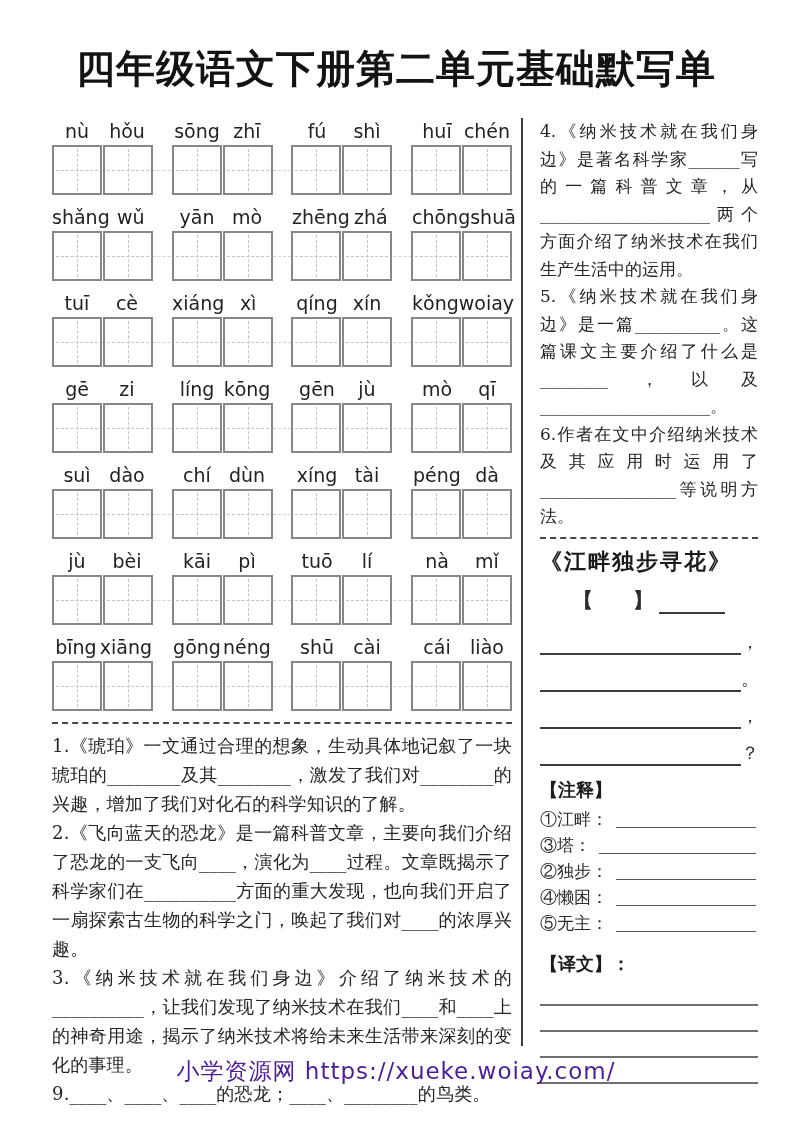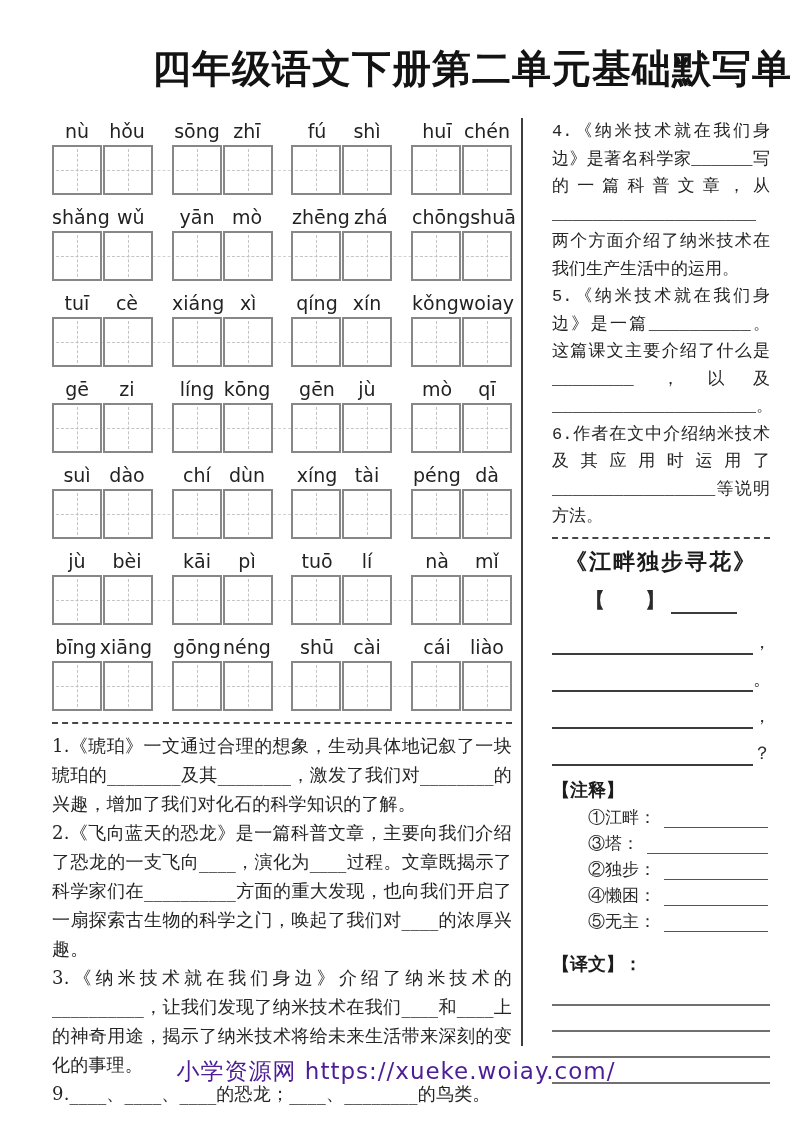--- a/index.html
+++ b/index.html
@@ -3,29 +3,29 @@
 <meta charset="utf-8">
 <style>
   html,body { margin:0; padding:0; background:#ffffff; }
   #page {
     position:relative; width:792px; height:1122px; margin:0 auto;
     background:#ffffff; color:#2b2b2b; overflow:hidden;
     font-family:"DejaVu Serif", serif;
   }
   .title {
     position:absolute; top:42px; left:0; width:100%;
-    text-align:right; font-size:39px; font-weight:700;
+    text-align:center; font-size:39px; font-weight:700;
     letter-spacing:1px; color:#131313;
   }
   .left-col  { position:absolute; left:52px;  top:120px; width:460px; }
   .col-divider {
     position:absolute; left:521px; top:118px; height:928px; width:0;
     border-left:2px solid #3d3d3d;
   }
-  .right-col { position:absolute; left:552px; top:118px; width:218px;font-family:Liberation Mono, monospace; }
+  .right-col { position:absolute; left:540px; top:118px; width:218px; }
 
   
   .word-row  { margin-bottom:11px; }
   .pinyin-row {
     display:flex; justify-content:space-between;
     font-family:"DejaVu Sans", sans-serif; font-size:19px;
     color:#222; margin-bottom:3px;
   }
   .pinyin-pair { width:100px; display:flex; }
   .syll { flex:1; text-align:center; white-space:nowrap; }
@@ -57,37 +57,37 @@
     margin:0; font-size:18px; line-height:29px;
     letter-spacing:0.2px; text-align:justify; color:#252525;
   }
   .right-col p.q {
     margin:0; font-size:17px; line-height:27.5px;
     text-align:justify; color:#252525;
   }
 
   
   .poem-title {
-    text-align:center; font-size:22px; font-weight:700;
+    font-size:22px; font-weight:700;
     letter-spacing:2px; margin:2px 0 10px; color:#1c1c1c;
   }
   .poem-author {
     display:flex; align-items:flex-end; justify-content:center;
     gap:6px; font-size:20px; font-weight:700; margin-bottom:16px;
   }
   .author-blank { width:66px; height:20px; border-bottom:2px solid #3c3c3c; }
   .poem-line { display:flex; align-items:flex-end; margin-bottom:12px; font-size:18px; }
   .poem-line .blank { flex:1; height:21px; border-bottom:2px solid #3c3c3c; }
   .poem-line .punct { width:17px; text-align:right; padding-bottom:1px; }
 
   
   .notes-header, .trans-header {
     font-size:18px; font-weight:700; margin:4px 0 4px; color:#1c1c1c;
   }
-  .note-item { display:flex; align-items:flex-end; font-size:17px; line-height:26px;margin-left:36px; }
+  .note-item { display:flex; align-items:flex-end; font-size:17px; line-height:26px; }
   .note-blank { flex:1; height:12px; border-bottom:1.5px solid #555; margin:0 2px 4px 8px; }
   .trans-section { margin-top:16px; }
   .trans-line { height:24px; border-bottom:2px solid #707070; }
 
   .footer {
     position:absolute; left:0; right:0; top:1056px; text-align:center;
     font-family:"DejaVu Sans", sans-serif; font-size:23px;
     color:#4c1d95; letter-spacing:1px;
   }
 </style>

